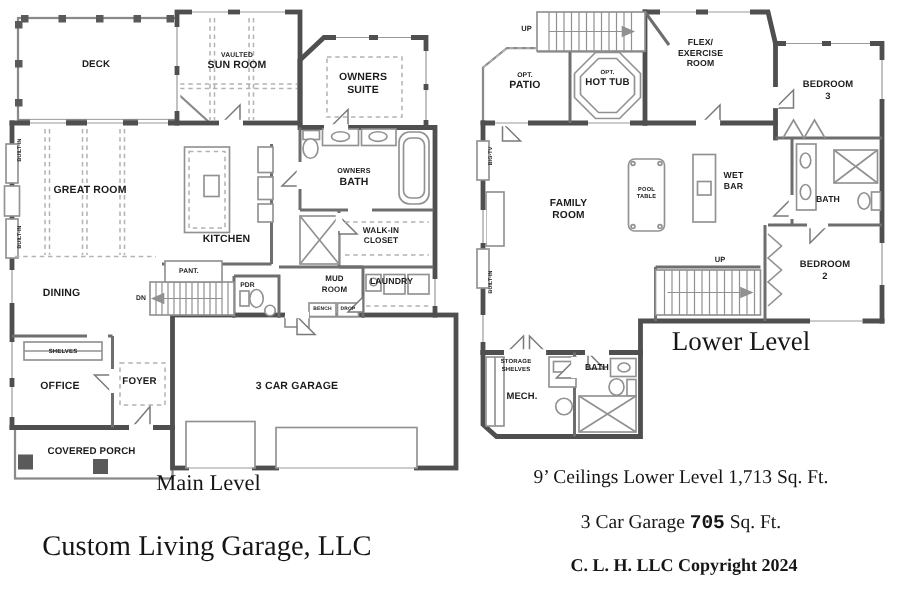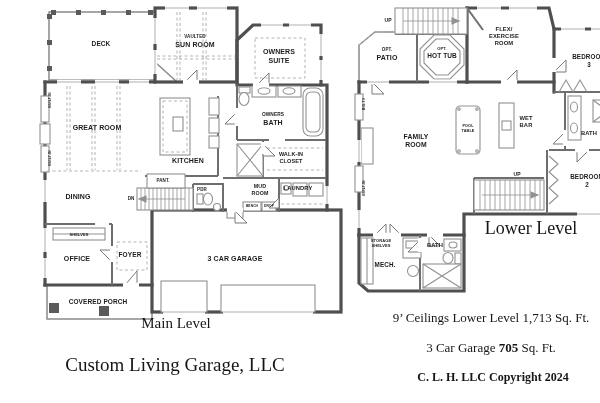--- a/index.html
+++ b/index.html
@@ -1,35 +1,35 @@
 <!DOCTYPE html>
 <html><head>
 <meta charset="utf-8">
 <style>
   html,body { margin:0; padding:0; }
   body {
     width:600px; height:403px; position:relative; overflow:hidden;
     background:#ffffff;
     font-family:"Liberation Sans", sans-serif;
   }
-  .stage { position:absolute; left:0; top:0; width:496px; height:403px;margin-left:37px; }
+  .stage { position:absolute; left:0; top:0; width:496px; height:403px; }
   svg.plan { position:absolute; left:0; top:0; }
   .lbl {
     position:absolute; transform:translate(-50%,-50%);
     color:#1c1c1c; font-weight:700; text-align:center;
     white-space:pre-line; line-height:1.25; letter-spacing:.1px;
   }
   .vert { transform:translate(-50%,-50%) rotate(-90deg); white-space:nowrap; }
   .serif {
     position:absolute; transform:translate(-50%,-50%);
     font-family:"Liberation Serif", serif; font-weight:400;
     color:#161616; white-space:pre; text-align:center;
   }
   .serif.bold { font-weight:700; }
-  .gbold { font-weight:700; }
+  .gbold { font-weight:700;font-family:Liberation Mono, monospace; }
 </style>
 </head>
 <body>
 
 <div class="stage">
 
 <svg class="plan" width="600" height="403" viewBox="0 0 600 403" aria-hidden="true">
 
   <g>
     <g stroke="#8a8a8a" stroke-width="1.5" fill="none">

